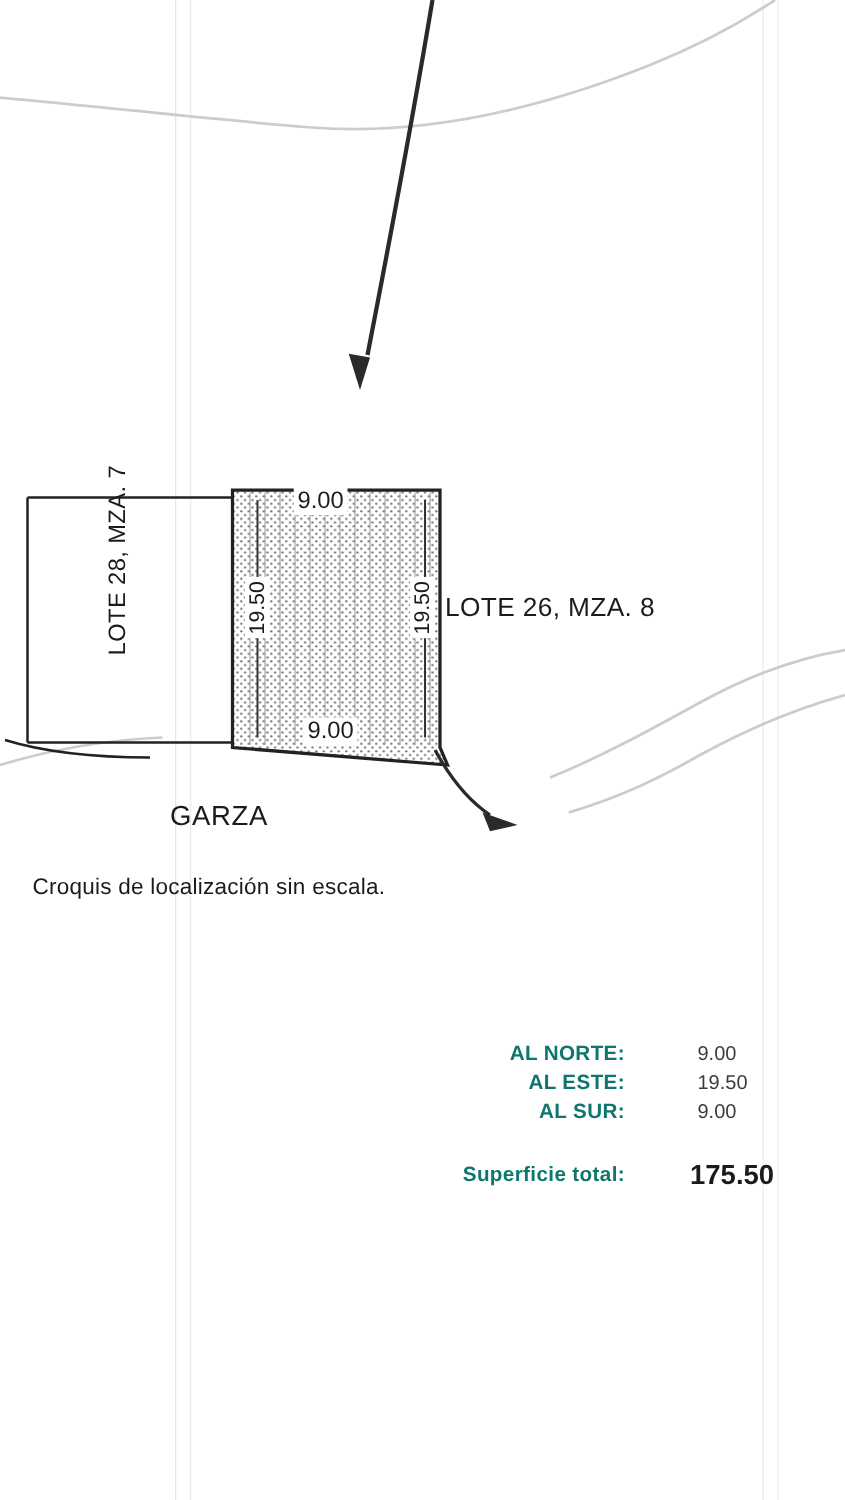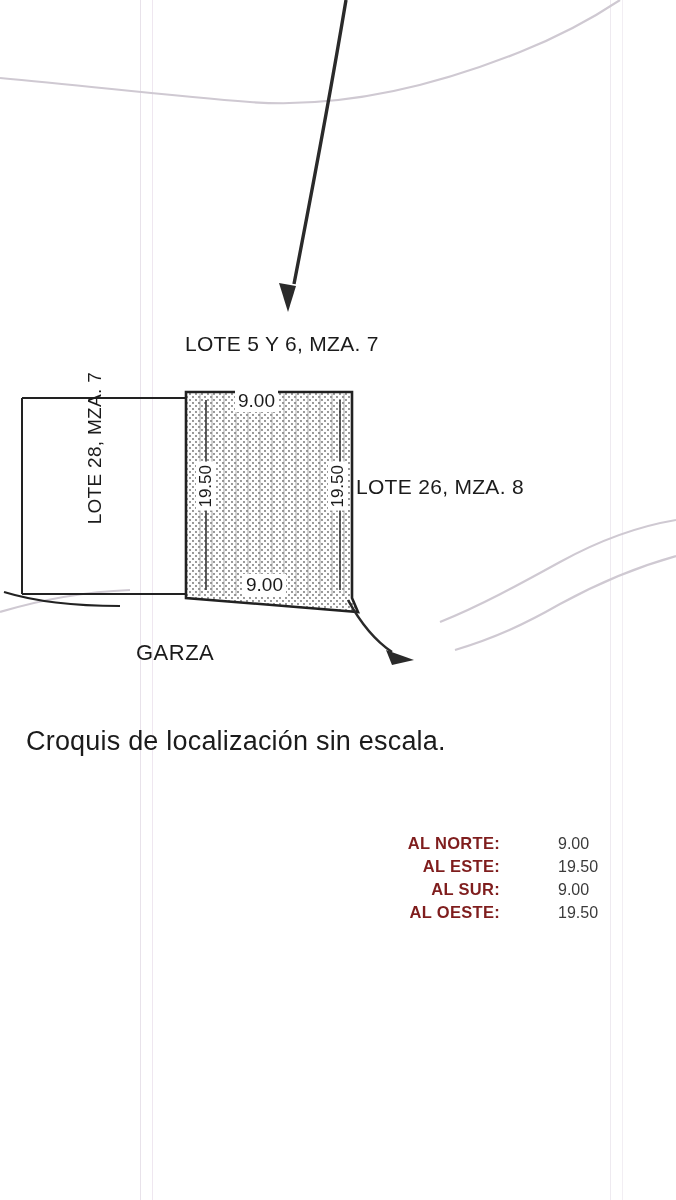--- a/index.html
+++ b/index.html
@@ -103,22 +103,22 @@
     writing-mode: vertical-rl;
     transform: rotate(180deg);
     background: #ffffff;
     padding: 3px 0;
   }
 
   
   .notes {
     position: absolute;
     left: 26px;
-    top: 726px;
-    font-size: 27px;
+    top: 694px;
+    font-size: 18px;
     line-height: 31px;
     letter-spacing: 0.2px;
   }
 
   
   .measure-table {
     position: absolute;
     left: 300px;
     top: 832px;
     width: 326px;
@@ -127,21 +127,21 @@
   }
   .measure-table td {
     padding: 2px 0;
   }
   .measure-table td.m-label {
     text-align: right;
     font-weight: bold;
     letter-spacing: 0.3px;
     width: 200px;
     padding-right: 8px;
-    color:#7f1d1d;
+    color:#0f766e;
   }
   .measure-table td.m-value {
     text-align: left;
     padding-left: 50px;
     color: #3b3b3b;
     font-size: 16px;
   }
   .total-row td {
     padding-top: 26px;
   }
@@ -216,21 +216,20 @@
       <line x1="340" y1="400" x2="340" y2="590" stroke="#333" stroke-width="1.6"></line>
     </g>
 
     <g>
       <path d="M348 600 C 360 622, 374 640, 392 652" stroke="#2a2a2a" stroke-width="2.6" fill="none"></path>
       <path d="M414 660 L 386 650 L 392 665 Z" fill="#2a2a2a"></path>
     </g>
   </svg>
 
   
-  <div class="label" id="lbl-lote56">LOTE 5 Y 6, MZA. 7</div>
   <div class="label" id="lbl-lote26">LOTE 26, MZA. 8</div>
   <div class="label" id="lbl-lote28">LOTE 28, MZA. 7</div>
   <div class="label" id="lbl-garza">GARZA</div>
 
   <div class="label" id="dim-north">9.00</div>
   <div class="label" id="dim-south">9.00</div>
   <div class="label" id="dim-west">19.50</div>
   <div class="label" id="dim-east">19.50</div>
 </div>
 
@@ -245,18 +244,18 @@
       <td class="m-value">9.00</td>
     </tr>
     <tr>
       <td class="m-label">AL ESTE:</td>
       <td class="m-value">19.50</td>
     </tr>
     <tr>
       <td class="m-label">AL SUR:</td>
       <td class="m-value">9.00</td>
     </tr>
-    <tr>
-      <td class="m-label">AL OESTE:</td>
-      <td class="m-value">19.50</td>
+    <tr class="total-row">
+      <td class="m-label">Superficie total:</td>
+      <td class="m-value">175.50</td>
     </tr>
   </tbody>
 </table>
 
 </body></html>

